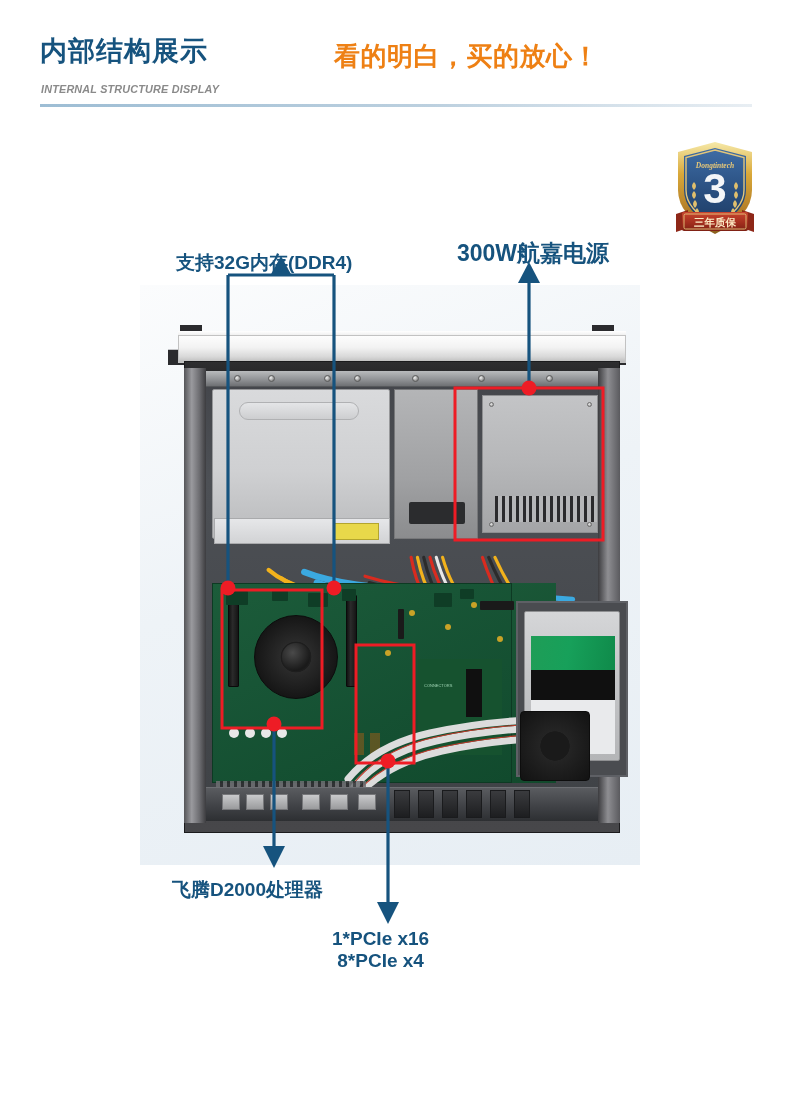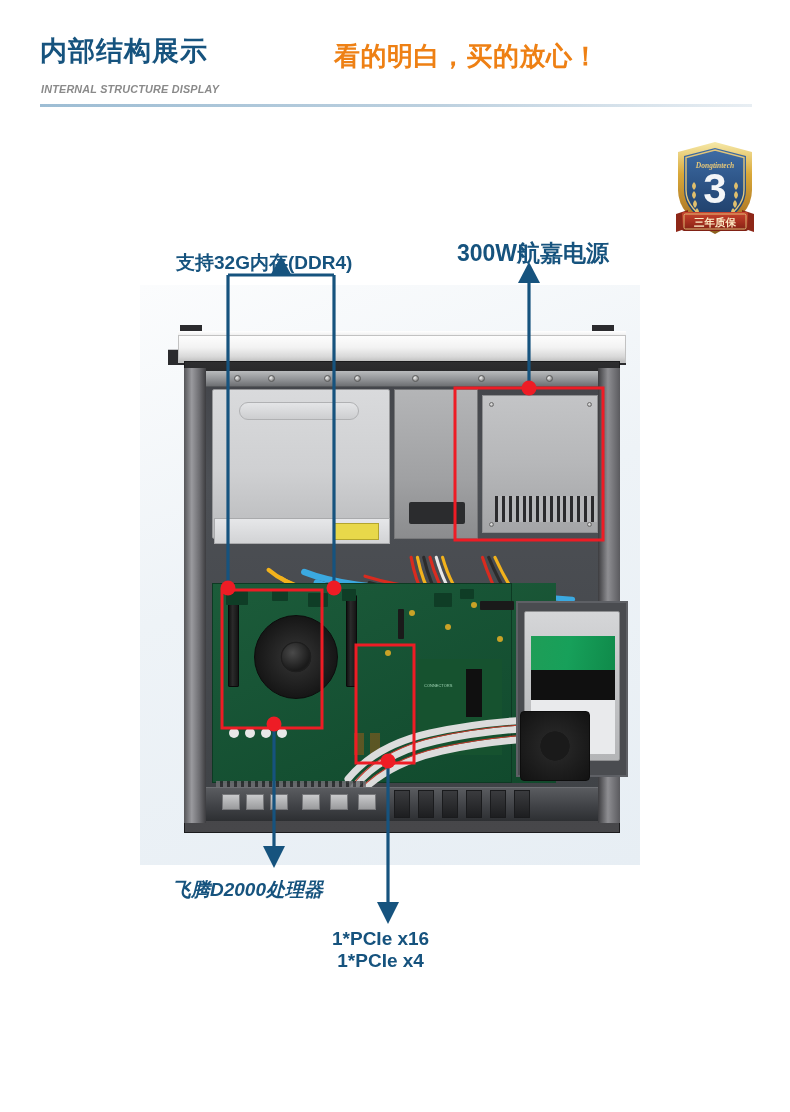--- a/index.html
+++ b/index.html
@@ -245,21 +245,21 @@
   
   .anno { position:absolute; left:0; top:0; width:790px; height:1112px; pointer-events:none; }
   .anno svg { position:absolute; left:0; top:0; }
 
   .lbl {
     position:absolute; color:#16537e; font-weight:bold;
     white-space:nowrap; line-height:1.15;
   }
   .lbl-mem   { left:176px; top:224px;  font-size:19px;margin-top:28px; }
   .lbl-psu   { left:457px; top:240px;  font-size:23px; }
-  .lbl-cpu   { left:172px; top:879px;  font-size:19px;font-style:italic; }
+  .lbl-cpu   { left:172px; top:879px;  font-size:19px; }
   .lbl-pcie  { left:332px; top:928px;  font-size:19px; text-align:center; }
   .lbl-pcie span { display:block; }
 </style>
 </head>
 <body>
 
 <div class="header">
   <div class="hdr-title">内部结构展示</div>
   <div class="hdr-sub">INTERNAL STRUCTURE DISPLAY</div>
   <div class="hdr-slogan">看的明白，买的放心！</div>
@@ -509,15 +509,15 @@
     <rect x="222" y="590" width="100" height="138" fill="none" stroke="#ee1c25" stroke-width="3"></rect>
     <rect x="356" y="645" width="58" height="118" fill="none" stroke="#ee1c25" stroke-width="3"></rect>
     <rect x="455" y="388" width="148" height="152" fill="none" stroke="#ee1c25" stroke-width="3"></rect>
   </svg>
 
   <div class="lbl lbl-mem">支持32G内存(DDR4)</div>
   <div class="lbl lbl-psu">300W航嘉电源</div>
   <div class="lbl lbl-cpu">飞腾D2000处理器</div>
   <div class="lbl lbl-pcie">
     <span>1*PCIe x16</span>
-    <span>1*PCIe x4</span>
+    <span>8*PCIe x4</span>
   </div>
 </div>
 
 </body></html>

